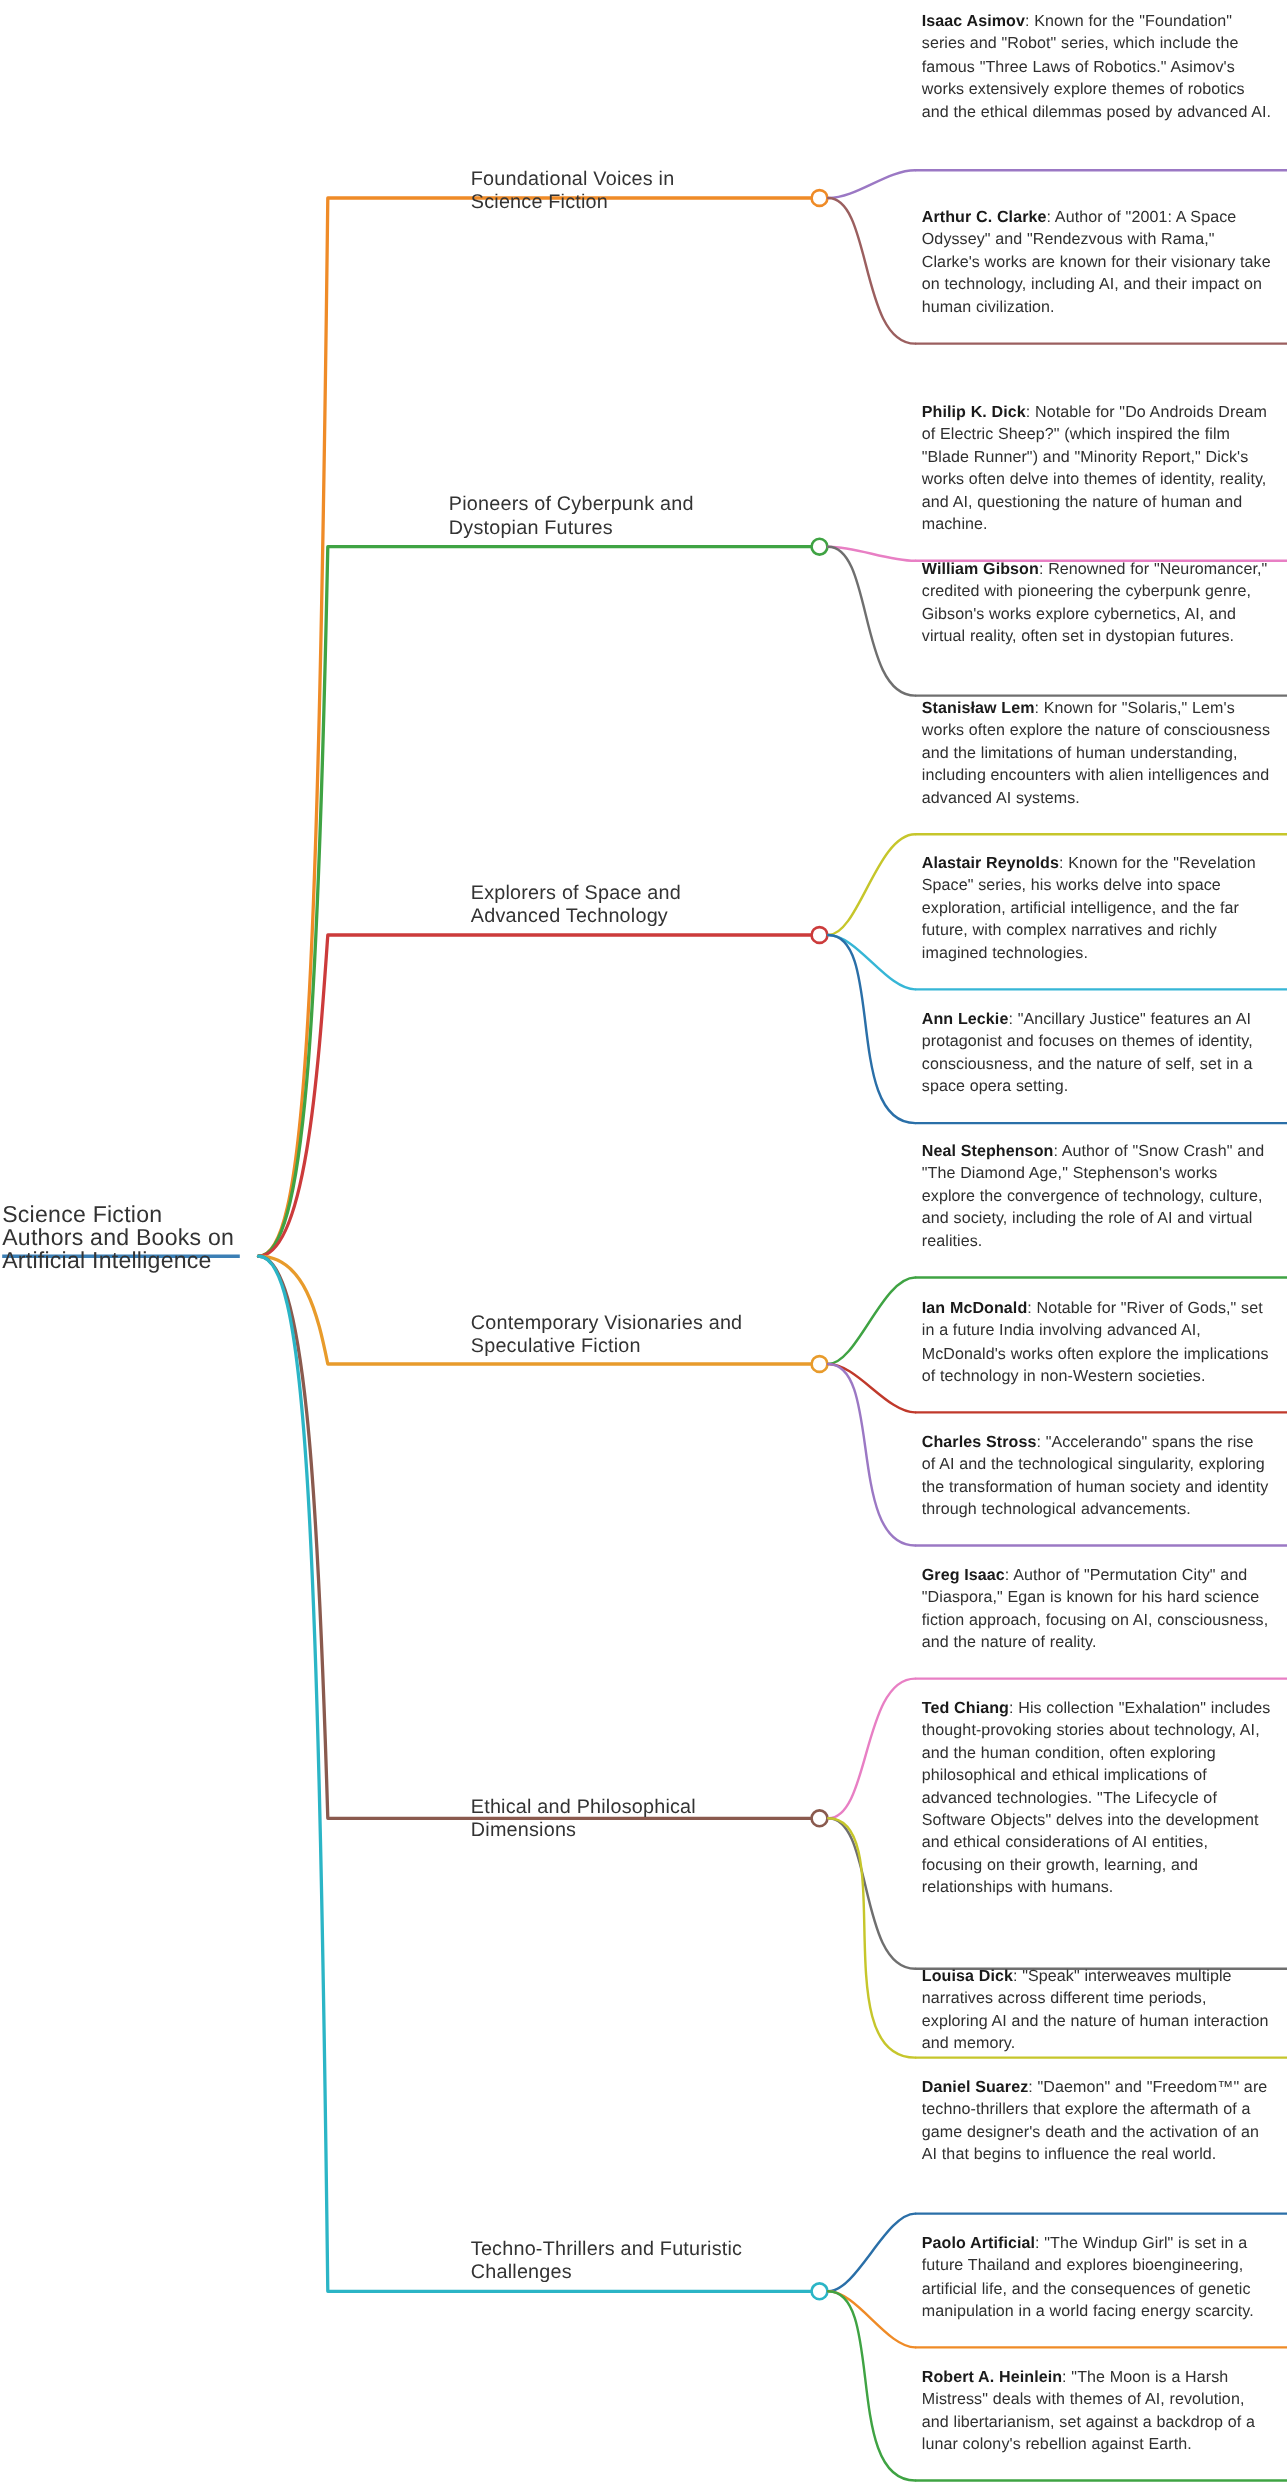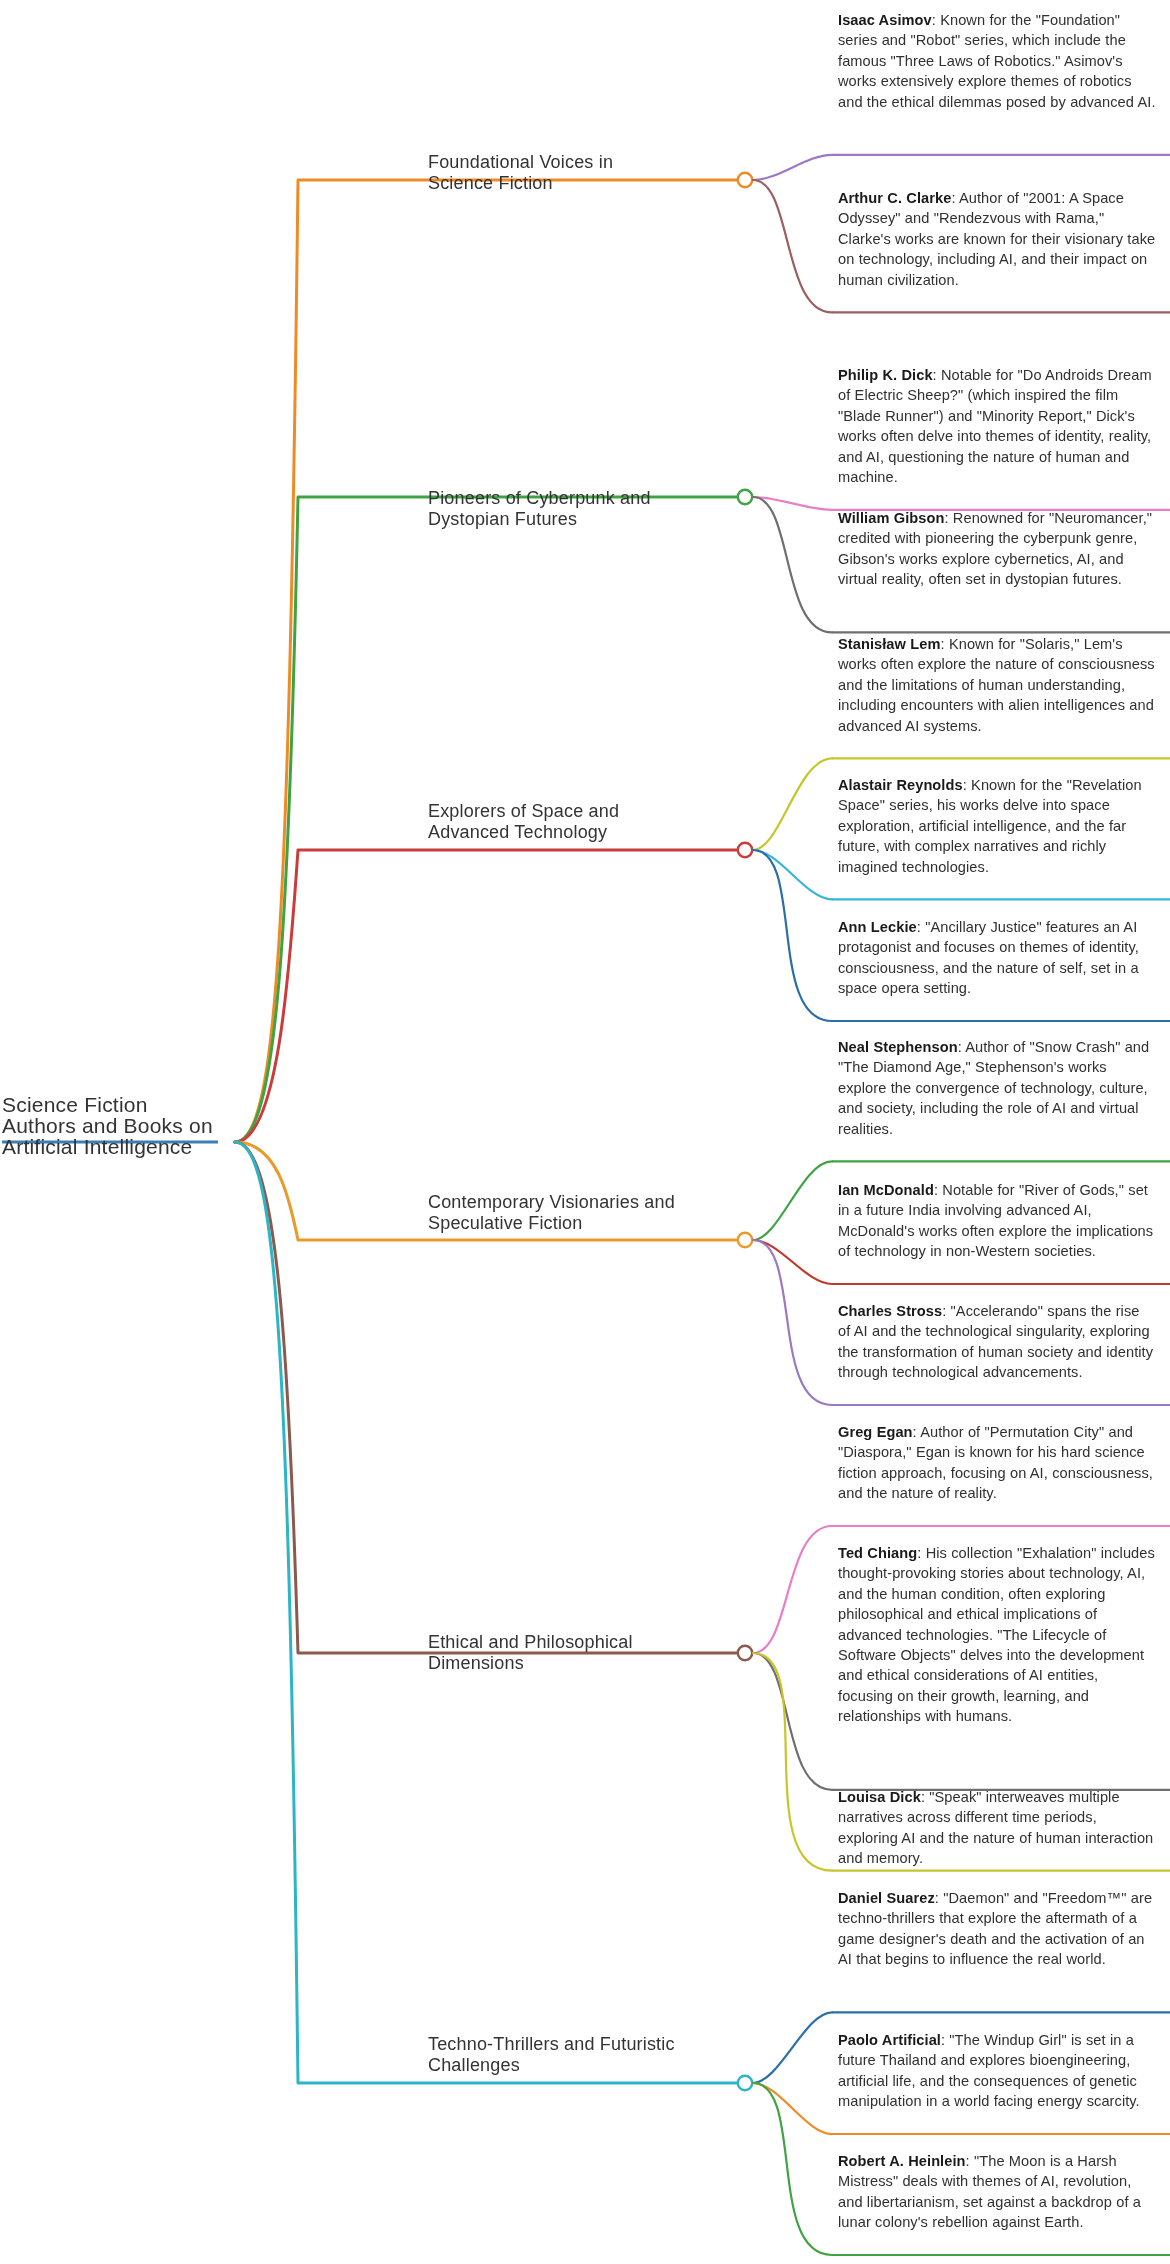--- a/index.html
+++ b/index.html
@@ -107,33 +107,33 @@
       <path d="M 832 2134 L 1170 2134" stroke="#ef8b27" stroke-width="2.2" fill="none"></path>
       <path d="M 753 2083 C 779 2083, 806 2134, 832 2134" stroke="#ef8b27" stroke-width="2.2" fill="none" stroke-linecap="round"></path>
       <path d="M 832 2255 L 1170 2255" stroke="#3fa343" stroke-width="2.2" fill="none"></path>
       <path d="M 753 2083 C 804.6 2083, 766.64 2255, 832 2255" stroke="#3fa343" stroke-width="2.2" fill="none" stroke-linecap="round"></path>
     </svg>
   <div id="labels">
       <div class="root-label" style="top: 1094px;">Science Fiction Authors and Books on Artificial Intelligence</div>
       <div class="branch-label" style="left: 428px; top: 152px;">Foundational Voices in Science Fiction</div>
       <div class="leaf" style="left: 838px; top: 10px; width: 318px;"><b>Isaac Asimov</b><span>: Known for the "Foundation" series and "Robot" series, which include the famous "Three Laws of Robotics." Asimov's works extensively explore themes of robotics and the ethical dilemmas posed by advanced AI.</span></div>
       <div class="leaf" style="left: 838px; top: 188px; width: 318px;"><b>Arthur C. Clarke</b><span>: Author of "2001: A Space Odyssey" and "Rendezvous with Rama," Clarke's works are known for their visionary take on technology, including AI, and their impact on human civilization.</span></div>
-      <div class="branch-label" style="left: 428px; top: 448px; margin-top: 40px;">Pioneers of Cyberpunk and Dystopian Futures</div>
+      <div class="branch-label" style="left: 408px; top: 448px;">Pioneers of Cyberpunk and Dystopian Futures</div>
       <div class="leaf" style="left: 838px; top: 365px; width: 318px;"><b>Philip K. Dick</b><span>: Notable for "Do Androids Dream of Electric Sheep?" (which inspired the film "Blade Runner") and "Minority Report," Dick's works often delve into themes of identity, reality, and AI, questioning the nature of human and machine.</span></div>
       <div class="leaf" style="left: 838px; top: 508px; width: 318px;"><b>William Gibson</b><span>: Renowned for "Neuromancer," credited with pioneering the cyberpunk genre, Gibson's works explore cybernetics, AI, and virtual reality, often set in dystopian futures.</span></div>
       <div class="branch-label" style="left: 428px; top: 801px;">Explorers of Space and Advanced Technology</div>
       <div class="leaf" style="left: 838px; top: 634px; width: 318px;"><b>Stanisław Lem</b><span>: Known for "Solaris," Lem's works often explore the nature of consciousness and the limitations of human understanding, including encounters with alien intelligences and advanced AI systems.</span></div>
       <div class="leaf" style="left: 838px; top: 775px; width: 318px;"><b>Alastair Reynolds</b><span>: Known for the "Revelation Space" series, his works delve into space exploration, artificial intelligence, and the far future, with complex narratives and richly imagined technologies.</span></div>
       <div class="leaf" style="left: 838px; top: 917px; width: 318px;"><b>Ann Leckie</b><span>: "Ancillary Justice" features an AI protagonist and focuses on themes of identity, consciousness, and the nature of self, set in a space opera setting.</span></div>
       <div class="branch-label" style="left: 428px; top: 1192px;">Contemporary Visionaries and Speculative Fiction</div>
       <div class="leaf" style="left: 838px; top: 1037px; width: 318px;"><b>Neal Stephenson</b><span>: Author of "Snow Crash" and "The Diamond Age," Stephenson's works explore the convergence of technology, culture, and society, including the role of AI and virtual realities.</span></div>
       <div class="leaf" style="left: 838px; top: 1180px; width: 318px;"><b>Ian McDonald</b><span>: Notable for "River of Gods," set in a future India involving advanced AI, McDonald's works often explore the implications of technology in non-Western societies.</span></div>
       <div class="leaf" style="left: 838px; top: 1301px; width: 318px;"><b>Charles Stross</b><span>: "Accelerando" spans the rise of AI and the technological singularity, exploring the transformation of human society and identity through technological advancements.</span></div>
       <div class="branch-label" style="left: 428px; top: 1632px;">Ethical and Philosophical Dimensions</div>
-      <div class="leaf" style="left: 838px; top: 1422px; width: 318px;"><b>Greg Egan</b><span>: Author of "Permutation City" and "Diaspora," Egan is known for his hard science fiction approach, focusing on AI, consciousness, and the nature of reality.</span></div>
+      <div class="leaf" style="left: 838px; top: 1422px; width: 318px;"><b>Greg Isaac</b><span>: Author of "Permutation City" and "Diaspora," Egan is known for his hard science fiction approach, focusing on AI, consciousness, and the nature of reality.</span></div>
       <div class="leaf" style="left: 838px; top: 1543px; width: 318px;"><b>Ted Chiang</b><span>: His collection "Exhalation" includes thought-provoking stories about technology, AI, and the human condition, often exploring philosophical and ethical implications of advanced technologies. "The Lifecycle of Software Objects" delves into the development and ethical considerations of AI entities, focusing on their growth, learning, and relationships with humans.</span></div>
       <div class="leaf" style="left: 838px; top: 1787px; width: 318px;"><b>Louisa Dick</b><span>: "Speak" interweaves multiple narratives across different time periods, exploring AI and the nature of human interaction and memory.</span></div>
       <div class="branch-label" style="left: 428px; top: 2034px;">Techno-Thrillers and Futuristic Challenges</div>
       <div class="leaf" style="left: 838px; top: 1888px; width: 318px;"><b>Daniel Suarez</b><span>: "Daemon" and "Freedom™" are techno-thrillers that explore the aftermath of a game designer's death and the activation of an AI that begins to influence the real world.</span></div>
       <div class="leaf" style="left: 838px; top: 2030px; width: 318px;"><b>Paolo Artificial</b><span>: "The Windup Girl" is set in a future Thailand and explores bioengineering, artificial life, and the consequences of genetic manipulation in a world facing energy scarcity.</span></div>
       <div class="leaf" style="left: 838px; top: 2151px; width: 318px;"><b>Robert A. Heinlein</b><span>: "The Moon is a Harsh Mistress" deals with themes of AI, revolution, and libertarianism, set against a backdrop of a lunar colony's rebellion against Earth.</span></div>
     </div>
 </div>
 
 </body></html>

